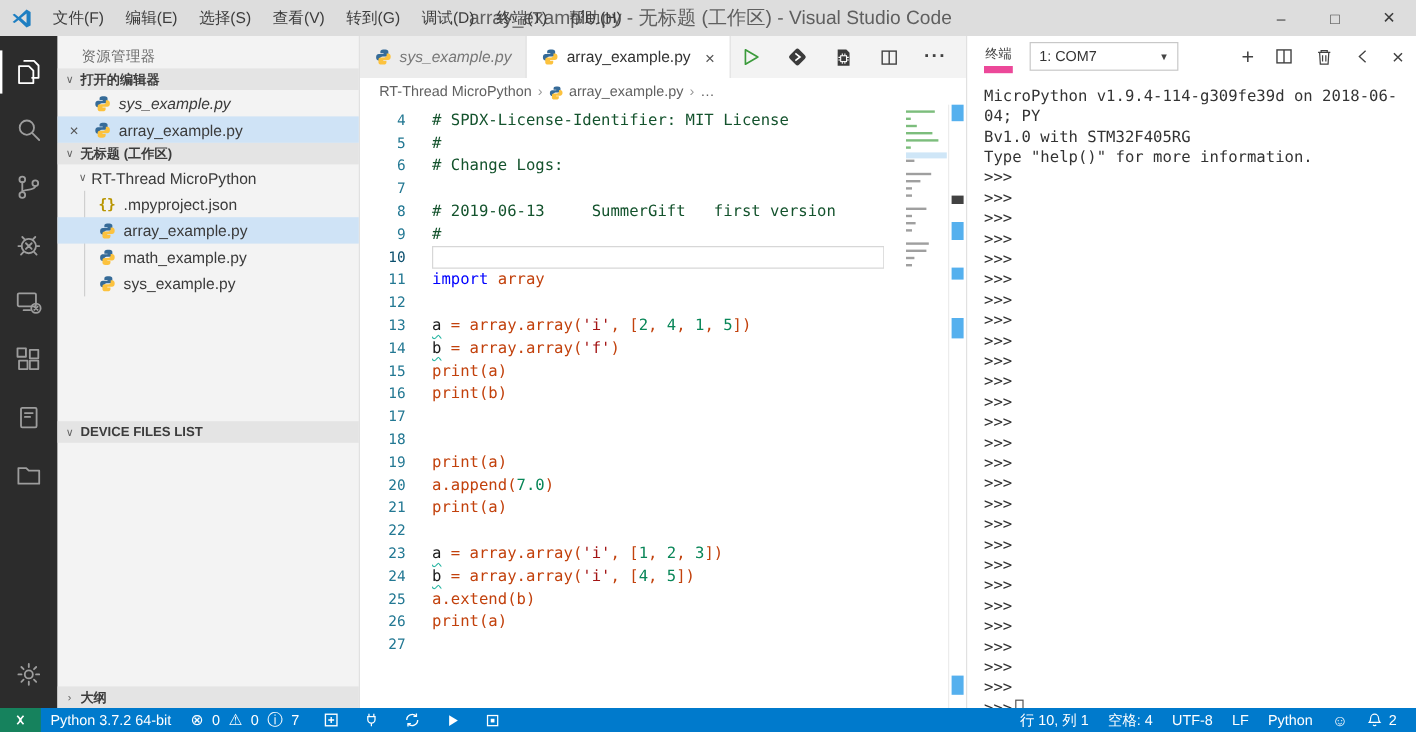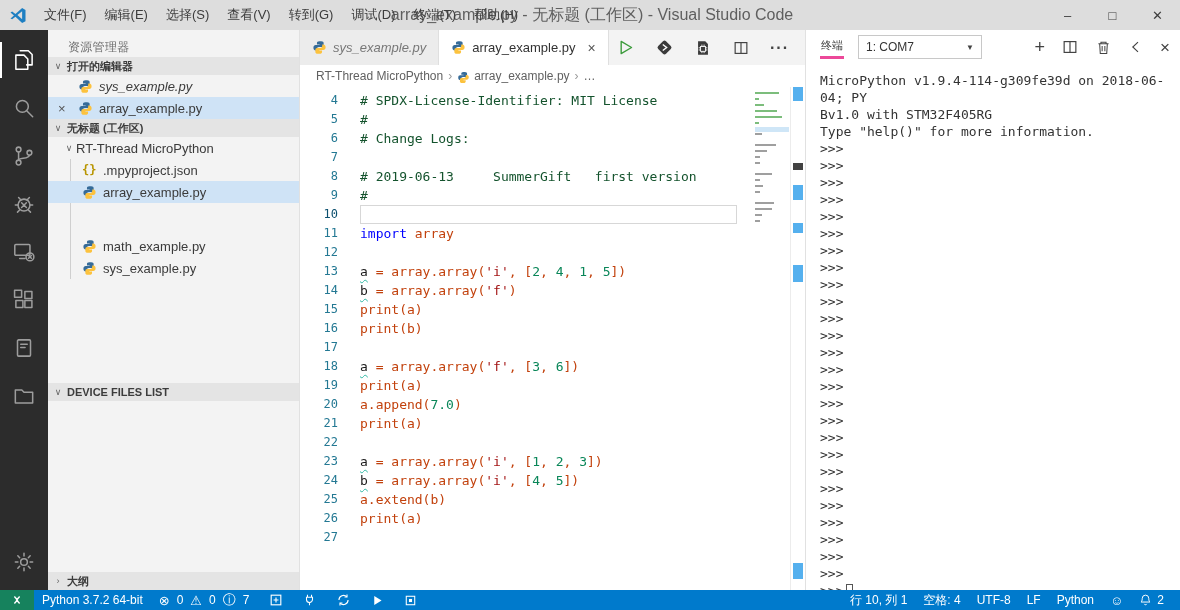--- a/index.html
+++ b/index.html
@@ -77,21 +77,21 @@
   .minimap { position:absolute; top:4px; right:16px; width:34px; }
   .mm-row { height:5px; position:relative; }
   .mm-bar { height:2px; margin-top:1px; }
   .mm-row.current { background:#cfe6f7; }
   .ruler { position:absolute; top:0; right:0; bottom:0; width:15px; border-left:1px solid #ececec; }
   .ruler-mark { position:absolute; left:2px; right:2px; }
 
   
   .panel { width:375px; flex:0 0 375px; border-left:1px solid #e1e1e1; display:flex; flex-direction:column; background:#fff; }
   .panel-header { height:34px; flex:0 0 34px; display:flex; align-items:center; padding:0 10px 0 14px; }
-  .panel-tab { font-size:11px; color:#424242; text-transform:uppercase; border-bottom:3px solid #ec4899; padding:3px 1px; margin-right:14px; }
+  .panel-tab { font-size:11px; color:#424242; text-transform:uppercase; border-bottom:6px solid #ec4899; padding:3px 1px; margin-right:14px; }
   .terminal-select { border:1px solid #c8c8c8; height:24px; width:124px; display:flex; align-items:center; justify-content:space-between; font-size:12px; color:#333; padding:0 7px; background:#fff; }
   .sel-caret { font-size:8px; color:#444; }
   .panel-actions { margin-left:auto; display:flex; align-items:center; gap:16px; color:#424242; }
   .pa-icon { display:flex; align-items:center; font-size:16px; color:#424242; }
   .terminal { flex:1; padding:8px 0 0 14px; font-family:"DejaVu Sans Mono","Liberation Mono",monospace; font-size:13px; line-height:17px; color:#333; overflow:hidden; }
   .t-cursor { display:inline-block; width:7px; height:13px; border:1px solid #555; vertical-align:-2px; margin-left:3px; }
 
   
   .statusbar { height:20px; flex:0 0 20px; background:#007acc; color:#fff; display:flex; align-items:center; font-size:12px; }
   .sb-remote { background:#16825d; height:100%; padding:0 10px; display:flex; align-items:center; }
@@ -235,21 +235,21 @@
           </div>
           <div class="row selected" style="padding-left: 34px;">
             <span class="ficon">
               <svg width="15" height="15" viewBox="0 0 16 16">
                 <path fill="#366b98" d="M7.9 1.3c-1.9 0-2.6.9-2.6 1.9v1.5h2.8v.6H3.9c-1.3 0-2.4 1-2.4 2.9s1.1 2.9 2.4 2.9h1.2V9.7c0-1.2 1-2.2 2.2-2.2h3.3c1 0 1.8-.8 1.8-1.8V3.2c0-1-.8-1.9-2.6-1.9z"></path>
                 <path fill="#fcc23e" d="M8.1 14.7c1.9 0 2.6-.9 2.6-1.9v-1.5H7.9v-.6h4.2c1.3 0 2.4-1 2.4-2.9S13.4 4.9 12.1 4.9h-1.2v1.4c0 1.2-1 2.2-2.2 2.2H5.4c-1 0-1.8.8-1.8 1.8v2.5c0 1 .8 1.9 2.6 1.9z"></path>
               </svg>
             </span>
             <span class="flabel">array_example.py</span>
           </div>
-          <div class="row" style="padding-left: 34px; margin-top: 32px;">
+          <div class="row" style="padding-left: 34px;">
             <span class="ficon">
               <svg width="15" height="15" viewBox="0 0 16 16">
                 <path fill="#366b98" d="M7.9 1.3c-1.9 0-2.6.9-2.6 1.9v1.5h2.8v.6H3.9c-1.3 0-2.4 1-2.4 2.9s1.1 2.9 2.4 2.9h1.2V9.7c0-1.2 1-2.2 2.2-2.2h3.3c1 0 1.8-.8 1.8-1.8V3.2c0-1-.8-1.9-2.6-1.9z"></path>
                 <path fill="#fcc23e" d="M8.1 14.7c1.9 0 2.6-.9 2.6-1.9v-1.5H7.9v-.6h4.2c1.3 0 2.4-1 2.4-2.9S13.4 4.9 12.1 4.9h-1.2v1.4c0 1.2-1 2.2-2.2 2.2H5.4c-1 0-1.8.8-1.8 1.8v2.5c0 1 .8 1.9 2.6 1.9z"></path>
               </svg>
             </span>
             <span class="flabel">math_example.py</span>
           </div>
           <div class="row" style="padding-left: 34px;">
             <span class="ficon">
@@ -397,21 +397,20 @@
             <div class="code-line">
               <span class="ln">16</span>
               <span class="lc"><span class="tk-plain">print(b)</span></span>
             </div>
             <div class="code-line">
               <span class="ln">17</span>
               <span class="lc"></span>
             </div>
             <div class="code-line">
               <span class="ln">18</span>
-              <span class="lc"><span class="tk-var-warn">a</span><span class="tk-plain"> = array.array(</span><span class="tk-str">'f'</span><span class="tk-plain">, [</span><span class="tk-num">3</span><span class="tk-plain">, </span><span class="tk-num">6</span><span class="tk-plain">])</span></span>
             </div>
             <div class="code-line">
               <span class="ln">19</span>
               <span class="lc"><span class="tk-plain">print(a)</span></span>
             </div>
             <div class="code-line">
               <span class="ln">20</span>
               <span class="lc"><span class="tk-plain">a.append(</span><span class="tk-num">7.0</span><span class="tk-plain">)</span></span>
             </div>
             <div class="code-line">

